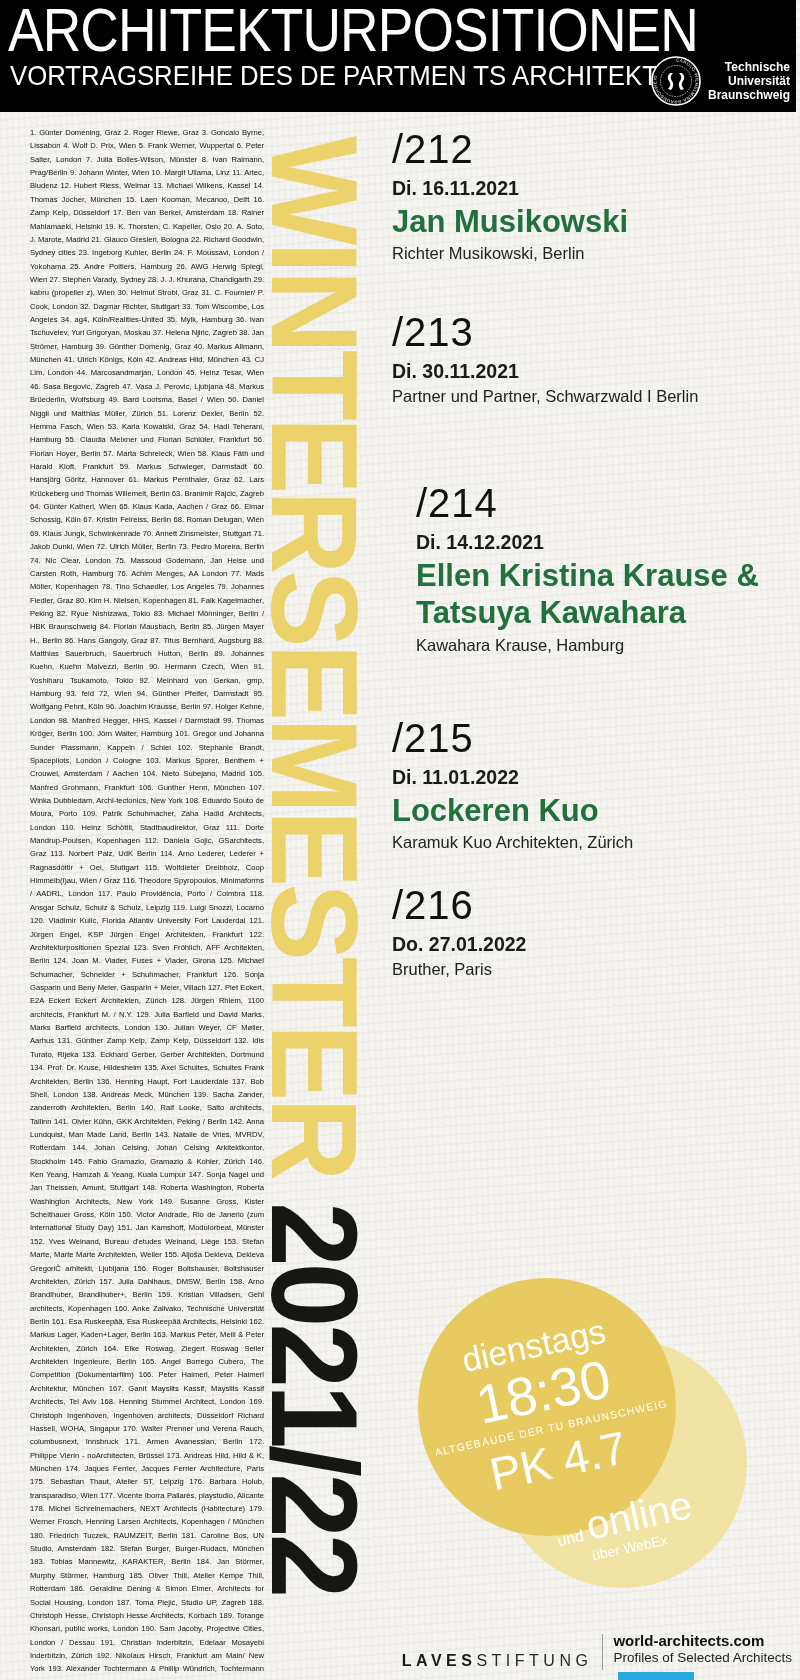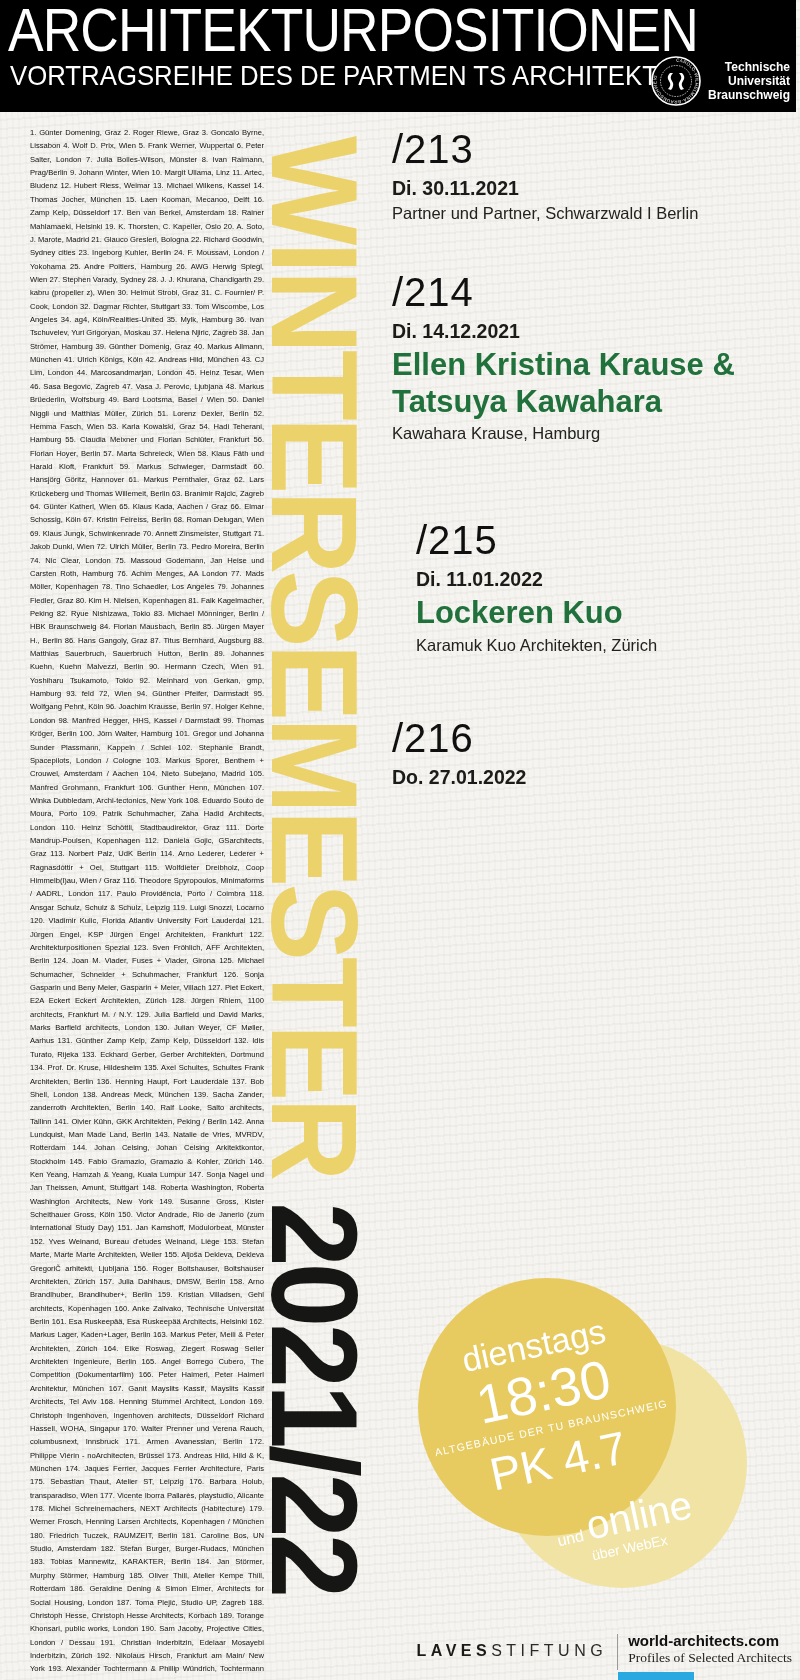--- a/index.html
+++ b/index.html
@@ -26,21 +26,21 @@
     transform-origin:0 0;transform:rotate(90deg) scaleX(0.95);
     white-space:nowrap;font-weight:700;font-size:122px;letter-spacing:-4px;z-index:1;}
   .semester .word{color:#ecd26b;}
   .semester .year{color:#161614;margin-left:26px;}
   
   .lectures{position:absolute;left:392px;top:128px;width:400px;z-index:3;}
   .lecture{margin:0;}
   .lecture + .lecture{margin-top:48px;}
   .lecture:nth-child(3){margin-top:76px;margin-left:24px;}
   .lecture:nth-child(4){margin-top:62px;}
-  .lecture:nth-child(5){margin-top:44px;text-decoration:underline;}
+  .lecture:nth-child(5){margin-top:32px;}
   .lec-number{font-size:40px;font-weight:400;color:#101010;letter-spacing:1px;line-height:1.05;}
   .lec-date{font-size:19.5px;font-weight:700;color:#1b1b19;margin-top:7px;}
   .lec-name{font-size:31px;font-weight:700;color:#20713b;line-height:1.2;margin-top:3px;}
   .lec-affil{font-size:16.5px;font-weight:400;color:#22221f;margin-top:4px;}
   
   .circle-light{position:absolute;left:497px;top:1338px;width:250px;height:250px;border-radius:50%;
     background:#f0e3a4;z-index:2;}
   .circle-dark{position:absolute;left:418px;top:1278px;width:258px;height:258px;border-radius:50%;
     background:#e7cb60;z-index:3;display:flex;align-items:center;justify-content:center;}
   .circle-dark-inner{transform:rotate(-12deg);color:#fff;text-align:center;line-height:1.05;}
@@ -48,26 +48,26 @@
   .ev-time{font-size:54px;margin-top:0px;}
   .ev-location{font-size:10.5px;letter-spacing:1.2px;margin-top:4px;white-space:nowrap;}
   .ev-room{font-size:46px;margin-top:4px;}
   .online{position:absolute;left:556px;top:1498px;transform:rotate(-12deg);color:#fff;
     text-align:center;z-index:4;line-height:1;}
   .online .und{font-size:16px;margin-right:5px;}
   .online .online-word{font-size:40px;}
   .online .via{font-size:14px;margin-top:3px;}
   
   .footer{position:absolute;right:8px;top:1632px;display:flex;align-items:flex-start;gap:10px;z-index:5;}
-  .laves{font-size:16px;letter-spacing:4.5px;color:#2a2a28;margin-top:10px;white-space:nowrap;}
+  .laves{font-size:16px;letter-spacing:4.5px;color:#2a2a28;margin-top:20px;white-space:nowrap;}
   .laves .bold{font-weight:700;color:#1a1a18;}
   .footer-divider{width:1px;height:36px;background:#9a9a96;margin-top:2px;}
   .wa{line-height:1.2;}
   .wa-main{font-size:15px;font-weight:700;color:#111;}
-  .wa-sub{font-size:13.5px;font-family:Liberation Serif, serif;color:#222;}
+  .wa-sub{font-size:13.5px;font-family:Liberation Sans, sans-serif;color:#222;}
   .blue-strip{position:absolute;left:618px;top:1672px;width:76px;height:8px;background:#2aa9e0;z-index:6;}
 </style>
 </head>
 <body>
 
 <div class="poster">
 
   <div class="header">
     <div class="title">ARCHITEKTURPOSITIONEN</div>
     <div class="subtitle">VORTRAGSREIHE DES DE PARTMEN TS ARCHITEKTUR</div>
@@ -93,39 +93,46 @@
   </div>
 
   <div class="archive">1. Günter Domening, Graz 2. Roger Riewe, Graz 3. Goncalo Byrne, Lissabon 4. Wolf D. Prix, Wien 5. Frank Werner, Wuppertal 6. Peter Salter, London 7. Julia Bolles-Wilson, Münster 8. Ivan Raimann, Prag/Berlin 9. Johann Winter, Wien 10. Margit Ullama, Linz 11. Artec, Bludenz 12. Hubert Riess, Weimar 13. Michael Wilkens, Kassel 14. Thomas Jocher, München 15. Laen Kooman, Mecanoo, Delft 16. Zamp Kelp, Düsseldorf 17. Ben van Berkel, Amsterdam 18. Rainer Mahlamaeki, Helsinki 19. K. Thorsten, C. Kapeller, Oslo 20. A. Soto, J. Marote, Madrid 21. Glauco Gresleri, Bologna 22. Richard Goodwin, Sydney cities 23. Ingeborg Kuhler, Berlin 24. F. Moussavi, London / Yokohama 25. Andre Poitiers, Hamburg 26. AWG Herwig Spiegl, Wien 27. Stephen Varady, Sydney 28. J. J. Khurana, Chandigarth 29. kabru (propeller z), Wien 30. Helmut Strobl, Graz 31. C. Fournier/ P. Cook, London 32. Dagmar Richter, Stuttgart 33. Tom Wiscombe, Los Angeles 34. ag4, Köln/Realities-United 35. Mylk, Hamburg 36. Ivan Tschuvelev, Yuri Grigoryan, Moskau 37. Helena Njiric, Zagreb 38. Jan Strömer, Hamburg 39. Günther Domenig, Graz 40. Markus Allmann, München 41. Ulrich Königs, Köln 42. Andreas Hild, München 43. CJ Lim, London 44. Marcosandmarjan, London 45. Heinz Tesar, Wien 46. Sasa Begovic, Zagreb 47. Vasa J. Perovic, Ljubjana 48. Markus Brüederlin, Wolfsburg 49. Bard Lootsma, Basel / Wien 50. Daniel Niggli und Matthias Müller, Zürich 51. Lorenz Dexler, Berlin 52. Hemma Fasch, Wien 53. Karla Kowalski, Graz 54. Hadi Teherani, Hamburg 55. Claudia Meixner und Florian Schlüter, Frankfurt 56. Florian Hoyer, Berlin 57. Marta Schreieck, Wien 58. Klaus Fäth und Harald Kloft, Frankfurt 59. Markus Schwieger, Darmstadt 60. Hansjörg Göritz, Hannover 61. Markus Pernthaler, Graz 62. Lars Krückeberg und Thomas Willemeit, Berlin 63. Branimir Rajcic, Zagreb 64. Günter Katherl, Wien 65. Klaus Kada, Aachen / Graz 66. Elmar Schossig, Köln 67. Kristin Feireiss, Berlin 68. Roman Delugan, Wien 69. Klaus Jungk, Schwinkenrade 70. Annett Zinsmeister, Stuttgart 71. Jakob Dunkl, Wien 72. Ulrich Müller, Berlin 73. Pedro Moreira, Berlin 74. Nic Clear, London 75. Massoud Godemann, Jan Heise und Carsten Roth, Hamburg 76. Achim Menges, AA London 77. Mads Möller, Kopenhagen 78. Tino Schaedler, Los Angeles 79. Johannes Fiedler, Graz 80. Kim H. Nielsen, Kopenhagen 81. Falk Kagelmacher, Peking 82. Ryue Nishizawa, Tokio 83. Michael Mönninger, Berlin / HBK Braunschweig 84. Florian Mausbach, Berlin 85. Jürgen Mayer H., Berlin 86. Hans Gangoly, Graz 87. Titus Bernhard, Augsburg 88. Matthias Sauerbruch, Sauerbruch Hutton, Berlin 89. Johannes Kuehn, Kuehn Malvezzi, Berlin 90. Hermann Czech, Wien 91. Yoshiharu Tsukamoto, Tokio 92. Meinhard von Gerkan, gmp, Hamburg 93. feld 72, Wien 94. Günther Pfeifer, Darmstadt 95. Wolfgang Pehnt, Köln 96. Joachim Krausse, Berlin 97. Holger Kehne, London 98. Manfred Hegger, HHS, Kassel / Darmstadt 99. Thomas Kröger, Berlin 100. Jörn Walter, Hamburg 101. Gregor und Johanna Sunder Plassmann, Kappeln / Schlei 102. Stephanie Brandt, Spacepilots, London / Cologne 103. Markus Sporer, Benthem + Crouwel, Amsterdam / Aachen 104. Nieto Subejano, Madrid 105. Manfred Grohmann, Frankfurt 106. Gunther Henn, München 107. Winka Dubbledam, Archi-tectonics, New York 108. Eduardo Souto de Moura, Porto 109. Patrik Schuhmacher, Zaha Hadid Architects, London 110. Heinz Schöttli, Stadtbaudirektor, Graz 111. Dorte Mandrup-Poulsen, Kopenhagen 112. Daniela Gojic, GSarchitects, Graz 113. Norbert Palz, UdK Berlin 114. Arno Lederer, Lederer + Ragnasdóttir + Oei, Stuttgart 115. Wolfdieter Dreibholz, Coop Himmelb(l)au, Wien / Graz 116. Theodore Spyropoulos, Minimaforms / AADRL, London 117. Paulo Providência, Porto / Coimbra 118. Ansgar Schulz, Schulz &amp; Schulz, Leipzig 119. Luigi Snozzi, Locarno 120. Vladimir Kulic, Florida Atlantiv University Fort Lauderdal 121. Jürgen Engel, KSP Jürgen Engel Architekten, Frankfurt 122. Architekturpositionen Spezial 123. Sven Fröhlich, AFF Architekten, Berlin 124. Joan M. Viader, Fuses + Viader, Girona 125. Michael Schumacher, Schneider + Schuhmacher, Frankfurt 126. Sonja Gasparin und Beny Meier, Gasparin + Meier, Villach 127. Piet Eckert, E2A Eckert Eckert Architekten, Zürich 128. Jürgen Rhiem, 1100 architects, Frankfurt M. / N.Y. 129. Julia Barfield und David Marks, Marks Barfield architects, London 130. Julian Weyer, CF Møller, Aarhus 131. Günther Zamp Kelp, Zamp Kelp, Düsseldorf 132. Idis Turato, Rijeka 133. Eckhard Gerber, Gerber Architekten, Dortmund 134. Prof. Dr. Kruse, Hildesheim 135. Axel Schultes, Schultes Frank Architekten, Berlin 136. Henning Haupt, Fort Lauderdale 137. Bob Shell, London 138. Andreas Meck, München 139. Sacha Zander, zanderroth Architekten, Berlin 140. Ralf Looke, Salto architects, Tallinn 141. Olvier Kühn, GKK Architekten, Peking / Berlin 142. Anna Lundquist, Man Made Land, Berlin 143. Natalie de Vries, MVRDV, Rotterdam 144. Johan Celsing, Johan Celsing Arkitektkontor, Stockholm 145. Fabio Gramazio, Gramazio &amp; Kohler, Zürich 146. Ken Yeang, Hamzah &amp; Yeang, Kuala Lumpur 147. Sonja Nagel und Jan Theissen, Amunt, Stuttgart 148. Roberta Washington, Roberta Washington Architects, New York 149. Susanne Gross, Kister Scheithauer Gross, Köln 150. Victor Andrade, Rio de Janerio (zum International Study Day) 151. Jan Kamshoff, Modulorbeat, Münster 152. Yves Weinand, Bureau d'etudes Weinand, Liège 153. Stefan Marte, Marte Marte Architekten, Weiler 155. Aljoša Dekleva, Dekleva GregoriČ arhitekti, Ljubljana 156. Roger Boltshauser, Boltshauser Architekten, Zürich 157. Julia Dahlhaus, DMSW, Berlin 158. Arno Brandlhuber, Brandlhuber+, Berlin 159. Kristian Villadsen, Gehl architects, Kopenhagen 160. Anke Zalivako, Technische Universität Berlin 161. Esa Ruskeepää, Esa Ruskeepää Architects, Helsinki 162. Markus Lager, Kaden+Lager, Berlin 163. Markus Peter, Meili &amp; Peter Architekten, Zürich 164. Eike Roswag, Ziegert Roswag Seiler Architekten Ingenieure, Berlin 165. Angel Borrego Cubero, The Competition (Dokumentarfilm) 166. Peter Haimerl, Peter Haimerl Architektur, München 167. Ganit Mayslits Kassif, Mayslits Kassif Architects, Tel Aviv 168. Henning Stummel Architect, London 169. Christoph Ingenhoven, Ingenhoven architects, Düsseldorf Richard Hassell, WOHA, Singapur 170. Walter Prenner und Verena Rauch, columbusnext, Innsbruck 171. Armen Avanessian, Berlin 172. Philippe Viérin - noArchitecten, Brüssel 173. Andreas Hild, Hild &amp; K, München 174. Jaques Ferrier, Jacques Ferrier Architecture, Paris 175. Sebastian Thaut, Atelier ST, Leipzig 176. Barbara Holub, transparadiso, Wien 177. Vicente Iborra Pallarès, playstudio, Alicante 178. Michel Schreinemachers, NEXT Architects (Habitecture) 179. Werner Frosch, Henning Larsen Architects, Kopenhagen / München 180. Friedrich Tuczek, RAUMZEIT, Berlin 181. Caroline Bos, UN Studio, Amsterdam 182. Stefan Burger, Burger-Rudacs, München 183. Tobias Mannewitz, KARAKTER, Berlin 184. Jan Störmer, Murphy Störmer, Hamburg 185. Oliver Thill, Atelier Kempe Thill, Rotterdam 186. Geraldine Dening &amp; Simon Elmer, Architects for Social Housing, London 187. Toma Plejić, Studio UP, Zagreb 188. Christoph Hesse, Christoph Hesse Architects, Korbach 189. Torange Khonsari, public works, London 190. Sam Jacoby, Projective Cities, London / Dessau 191. Christian Inderbitzin, Edelaar Mosayebi Inderbitzin, Zürich 192. Nikolaus Hirsch, Frankfurt am Main/ New York 193. Alexander Tochtermann &amp; Phillip Wündrich, Tochtermann Wündrich Architekten, München 194. Nick Chaddej/ Florian Zierer, Caruso St. John, Zürich 195. Matthias Klotz, Santiago de Chile 196. Dan Schürch, Duplex Architekten, Zürich 197. Dr. Saskia Herbert, subsolar*, Berlin 198. Jean-Phillippe Vassal, Lacaton &amp; Vassal, Paris 199. Rok Oman, OFIS, Ljubljana 200. Daniela Zimmermann &amp; Tillmann Schmidt, Zimmer Schmidt, Zürich 201. Sabine Kraemer, Ankasmatsa (Dokumentarfilm) 202. Yui Tezuka, Tesuka Architects, Todoroki 203. Nata Tatunashvili, Novadays Office, Moskau 204. Julia Schlegel, Snøhetta, Oslo 205. Dorte Mandrup, Dorte Mandrup Arkitekter, Kopenhagen 206. Susanne Hofmann, die Baupiloten, Berlin 207. Lieven Nijs, BLAF architecten, Lockeren 208. Oliver Lütjens &amp; Thomas Padmanabhan, Lütjens Padmanabhan, Zürich 209. Benjamin Forster-Baldenius, raumlabor, Berlin 210. Antón García-Abril/Débora Mesa, Endemble Studio, Madrid, 211. Alfredo Thiermann &amp; Sean Canty, Thiermann Cruz Architects, Santiago de Chile &amp; Harvard Graduate School of Design, Cambridge (USA)</div>
 
   <div class="semester">
     <span class="word">WINTERSEMESTER</span><span class="year">2021/22</span>
   </div>
 
   <div class="lectures">
     <div class="lecture">
+      <div class="lec-number">/212</div>
+      <div class="lec-date">Di. 16.11.2021</div>
+      <div class="lec-name">Jan Musikowski</div>
+      <div class="lec-affil">Richter Musikowski, Berlin</div>
+    </div>
+    <div class="lecture">
       <div class="lec-number">/213</div>
       <div class="lec-date">Di. 30.11.2021</div>
       <div class="lec-affil">Partner und Partner, Schwarzwald I Berlin</div>
     </div>
     <div class="lecture">
       <div class="lec-number">/214</div>
       <div class="lec-date">Di. 14.12.2021</div>
       <div class="lec-name">Ellen Kristina Krause &amp; Tatsuya Kawahara</div>
       <div class="lec-affil">Kawahara Krause, Hamburg</div>
     </div>
     <div class="lecture">
       <div class="lec-number">/215</div>
       <div class="lec-date">Di. 11.01.2022</div>
       <div class="lec-name">Lockeren Kuo</div>
       <div class="lec-affil">Karamuk Kuo Architekten, Zürich</div>
     </div>
     <div class="lecture">
       <div class="lec-number">/216</div>
       <div class="lec-date">Do. 27.01.2022</div>
+      <div class="lec-affil">Bruther, Paris</div>
     </div>
   </div>
 
   <div class="circle-light"></div>
   <div class="circle-dark">
     <div class="circle-dark-inner">
       <div class="ev-weekday">dienstags</div>
       <div class="ev-time">18:30</div>
       <div class="ev-location">ALTGEBÄUDE DER TU BRAUNSCHWEIG</div>
       <div class="ev-room">PK 4.7</div>

